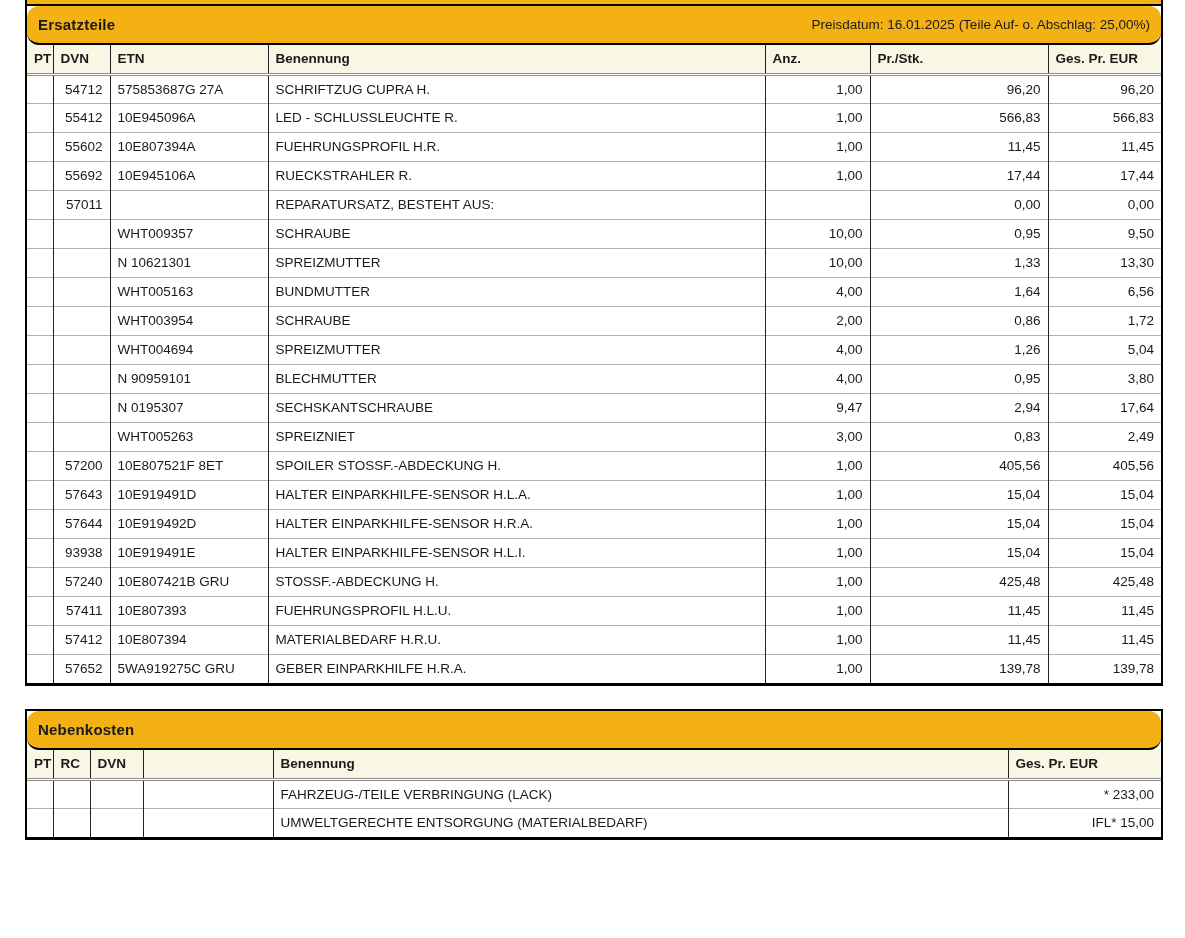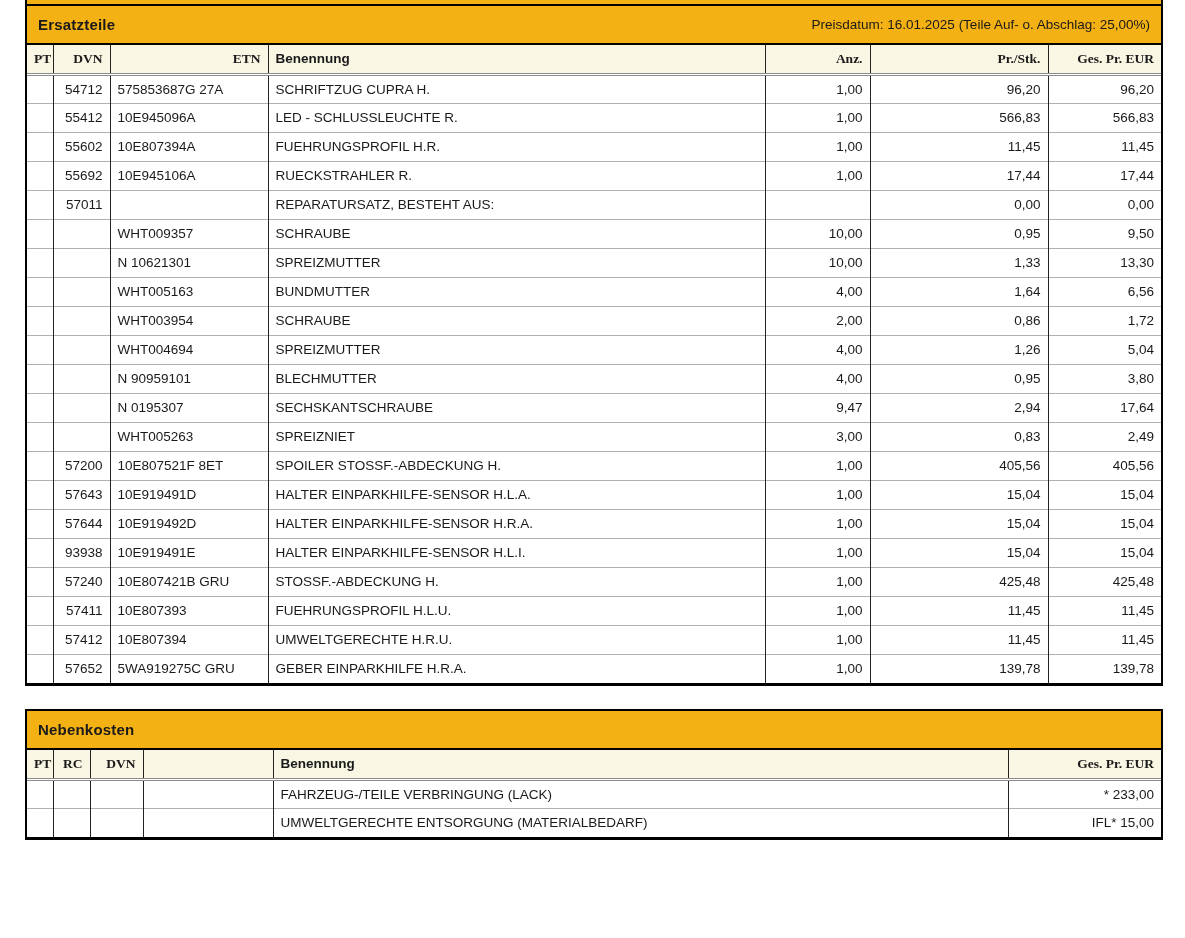--- a/index.html
+++ b/index.html
@@ -23,20 +23,21 @@
   .table-frame{
     border:2px solid #000;border-bottom-width:3px;
     background:#fff;
   }
   .band{
     background:var(--yellow);
     height:37px;
     display:flex;align-items:center;justify-content:space-between;
     padding:0 11px;
     border-bottom:2px solid #000;
+    border-radius:12px;
   }
   .band-title{font-weight:bold;font-size:15px;letter-spacing:.2px;}
   .band-info{font-size:13.5px;margin-left:24px;}
   table.grid{
     border-collapse:collapse;width:100%;table-layout:fixed;
     font-size:13.5px;
   }
   .grid th{
     background:var(--cream);
     font-weight:bold;
@@ -46,21 +47,21 @@
   .grid th,.grid td{
     border-right:1px solid #222;
     padding:0 7px;
     overflow:hidden;white-space:nowrap;
     box-sizing:border-box;
   }
   .grid th:last-child,.grid td:last-child{border-right:none;margin-top:29px;}
   .grid td{height:29px;background:#fff;}
   .grid tbody tr + tr td{border-top:1px solid var(--rowline);}
   .al{text-align:left;}
-  .ac{text-align:right;font-family:Liberation Serif, serif;}
+  .ac{text-align:left;}
   .ar{text-align:right;}
   .col-etn,.col-extra{white-space:pre;}
   .spacer{height:23px;}
 </style>
 </head>
 <body>
 
 <div class="page">
 
   <div class="band-remnant"></div>
@@ -260,21 +261,21 @@
             <td class="al col-etn">10E807393</td>
             <td class="al">FUEHRUNGSPROFIL H.L.U.</td>
             <td class="ar">1,00</td>
             <td class="ar">11,45</td>
             <td class="ar">11,45</td>
           </tr>
           <tr>
             <td class="ac"></td>
             <td class="ar">57412</td>
             <td class="al col-etn">10E807394</td>
-            <td class="al">UMWELTGERECHTE H.R.U.</td>
+            <td class="al">MATERIALBEDARF H.R.U.</td>
             <td class="ar">1,00</td>
             <td class="ar">11,45</td>
             <td class="ar">11,45</td>
           </tr>
           <tr>
             <td class="ac"></td>
             <td class="ar">57652</td>
             <td class="al col-etn">5WA919275C GRU</td>
             <td class="al">GEBER EINPARKHILFE H.R.A.</td>
             <td class="ar">1,00</td>

